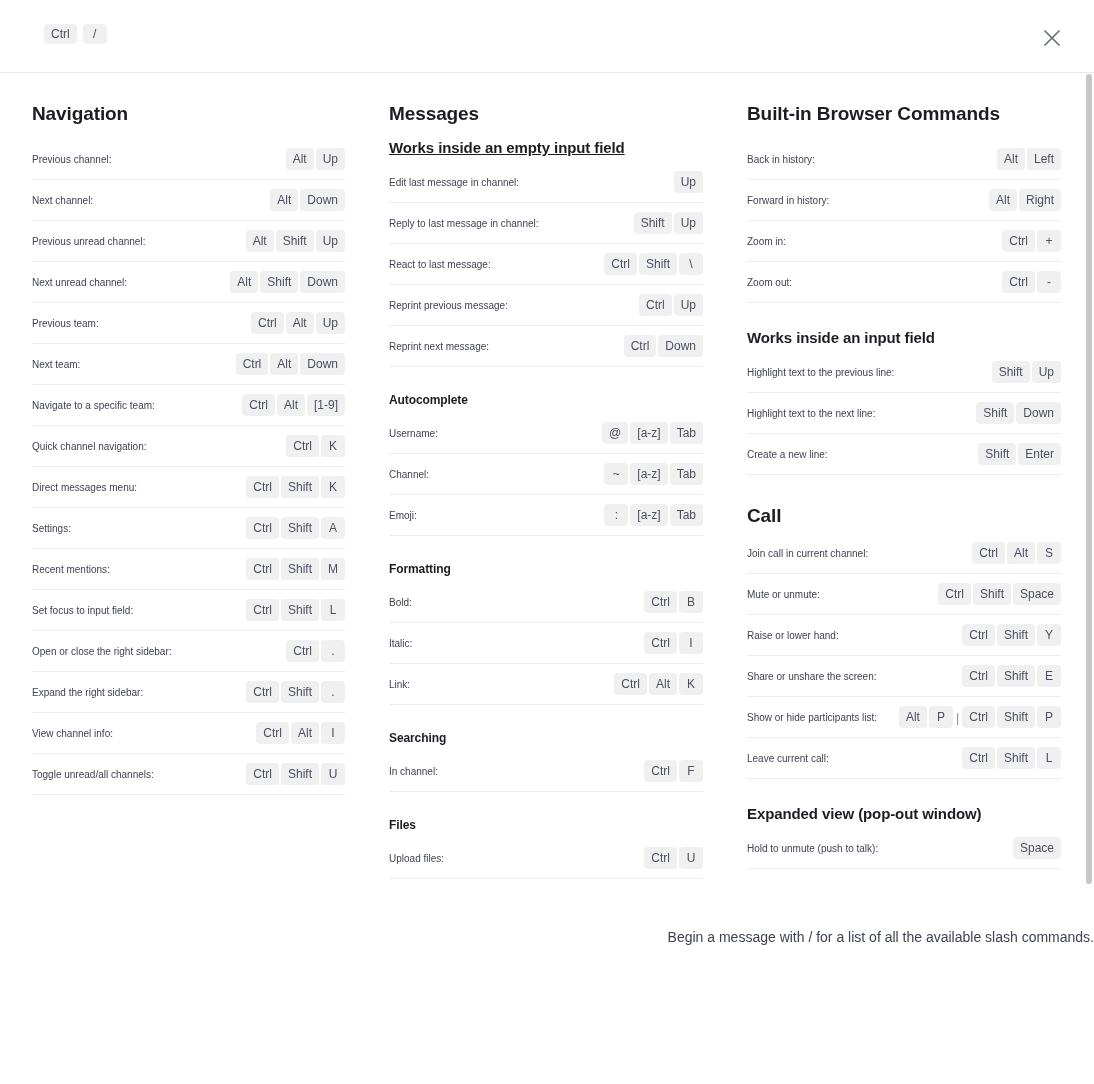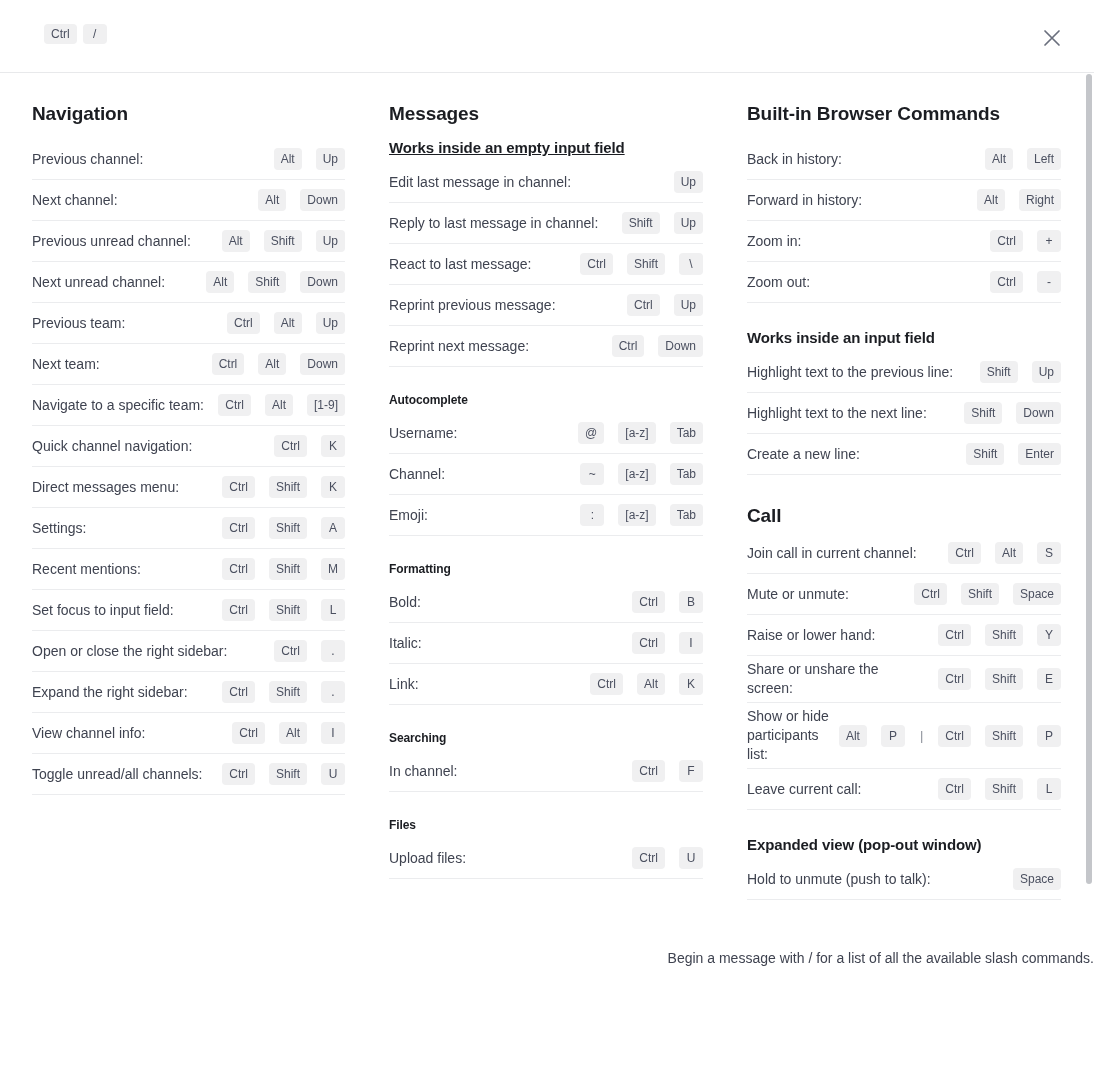--- a/index.html
+++ b/index.html
@@ -101,28 +101,28 @@
     align-items: center;
     justify-content: space-between;
     min-height: 41px;
     border-bottom: 1px solid #ebecee;
     padding: 4px 0;
     box-sizing: border-box;
     gap: 10px;
   }
   .row:last-child { }
   .row-label {
-    font-size: 14px;
+    font-size: 10px;
     color: #3f4350;
     line-height: 19px;
   }
   .keys {
     display: flex;
     align-items: center;
-    gap: 14px;
+    gap: 2px;
     flex: 0 0 auto;
     flex-wrap: wrap;
   }
   .key {
     display: inline-flex;
     align-items: center;
     justify-content: center;
     background: #f0f0f1;
     color: #4b5060;
     border-radius: 4px;

